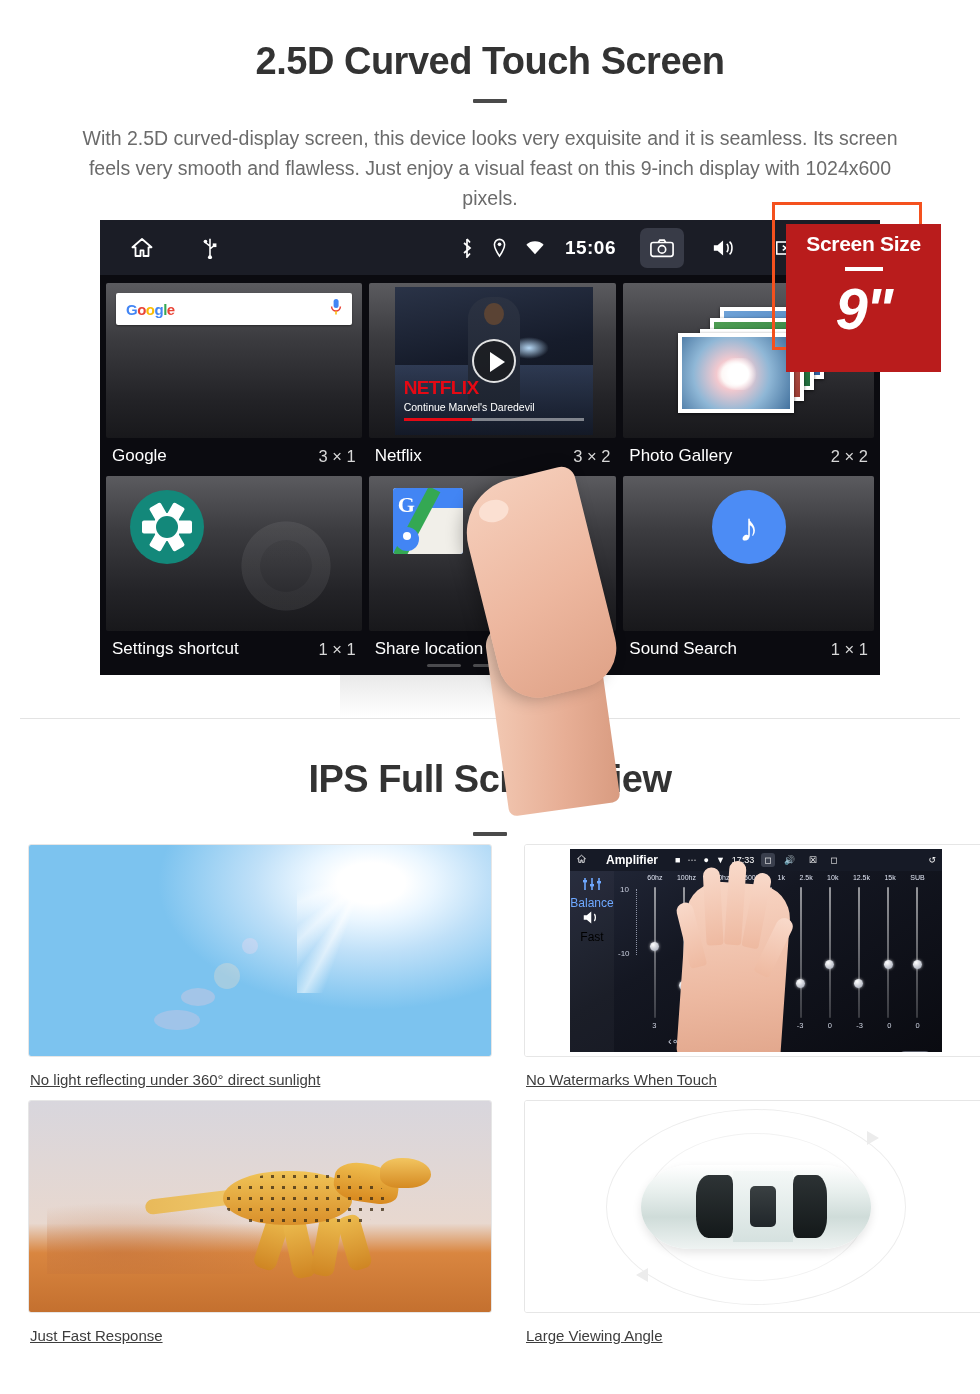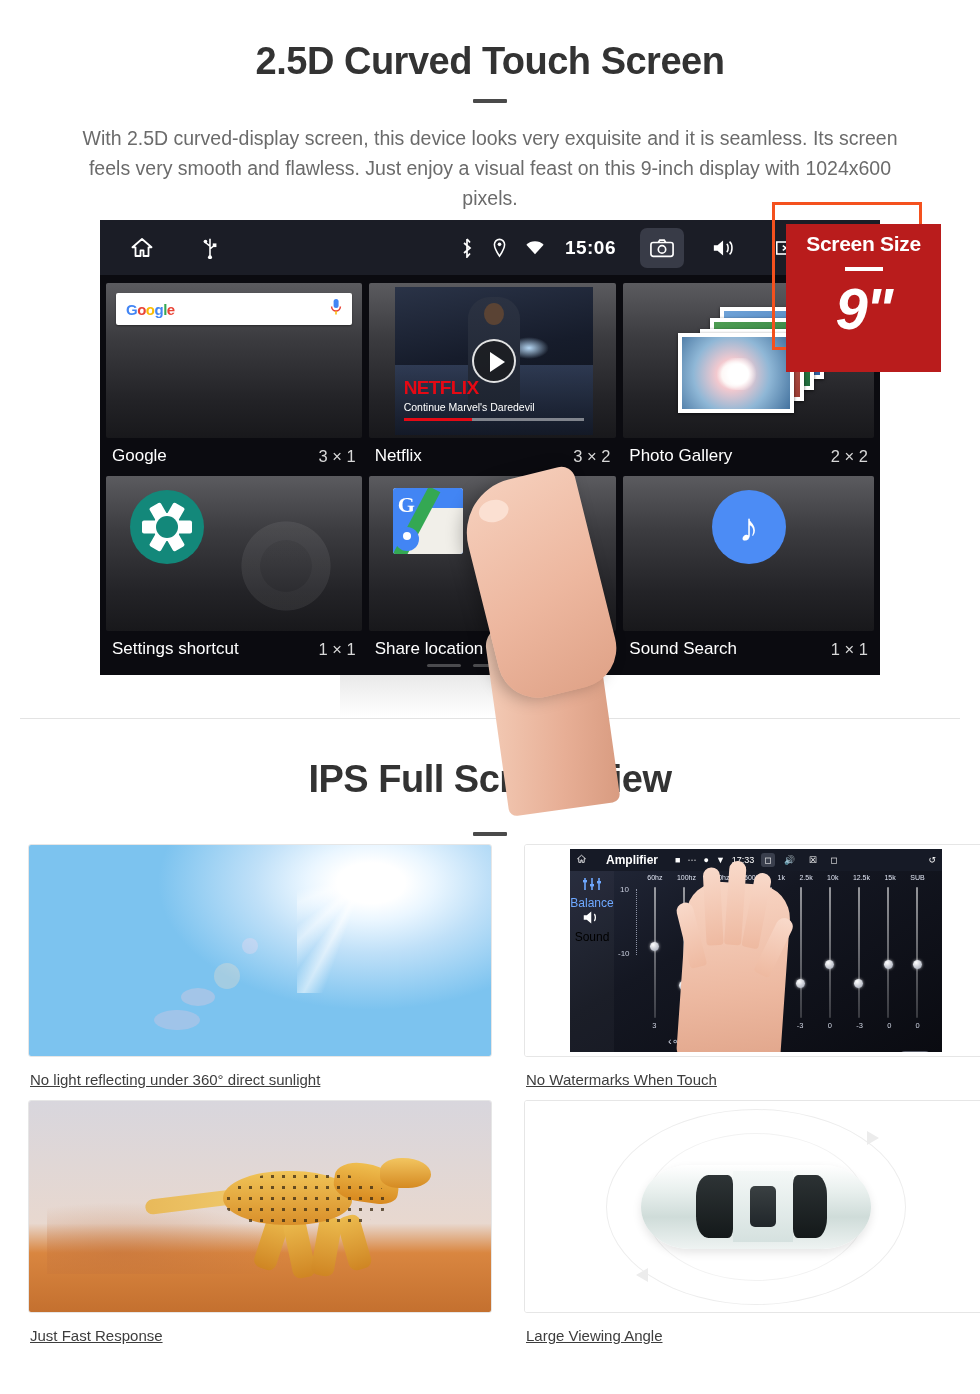--- a/index.html
+++ b/index.html
@@ -639,21 +639,21 @@
                       </g>
                     </svg>
                 </span>
                 <div class="lbl b">Balance</div>
                 <span class="f">
                   <svg width="20" height="15" viewBox="0 0 26 20">
                       <path d="M2 7h4l6-5v16l-6-5H2z" fill="#fff"></path>
                       <path d="M16 5.5c2 1.6 2 7.4 0 9" stroke="#fff" stroke-width="1.8" fill="none"></path>
                     </svg>
                 </span>
-                <div class="lbl">Sound</div>
+                <div class="lbl">Fast</div>
               </div>
 
               <div class="amp-body">
                 <div class="freqs">
                   <span>60hz</span>
                   <span>100hz</span>
                   <span>200hz</span>
                   <span>500hz</span>
                   <span>1k</span>
                   <span>2.5k</span>

